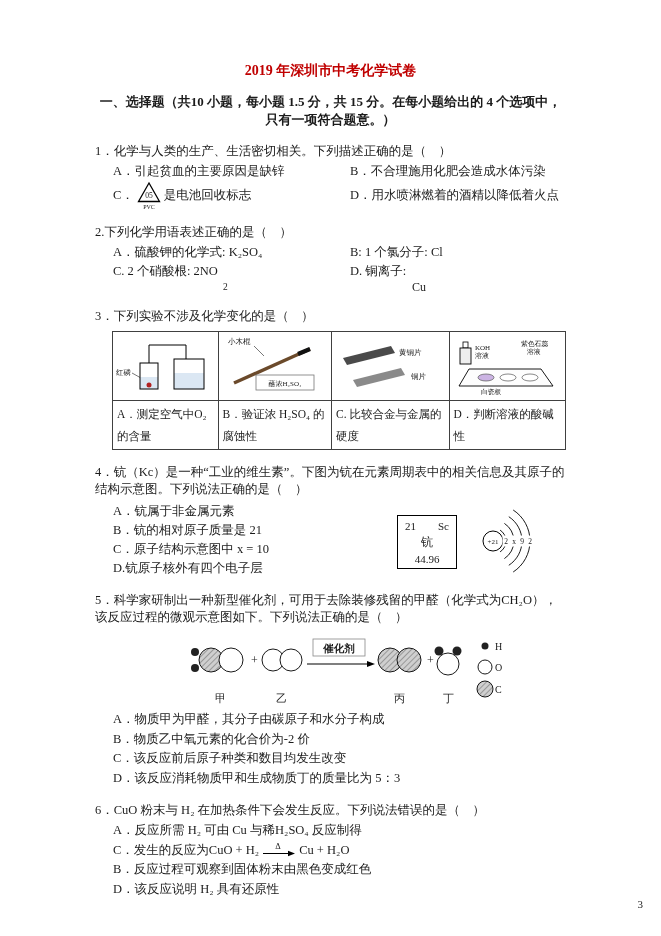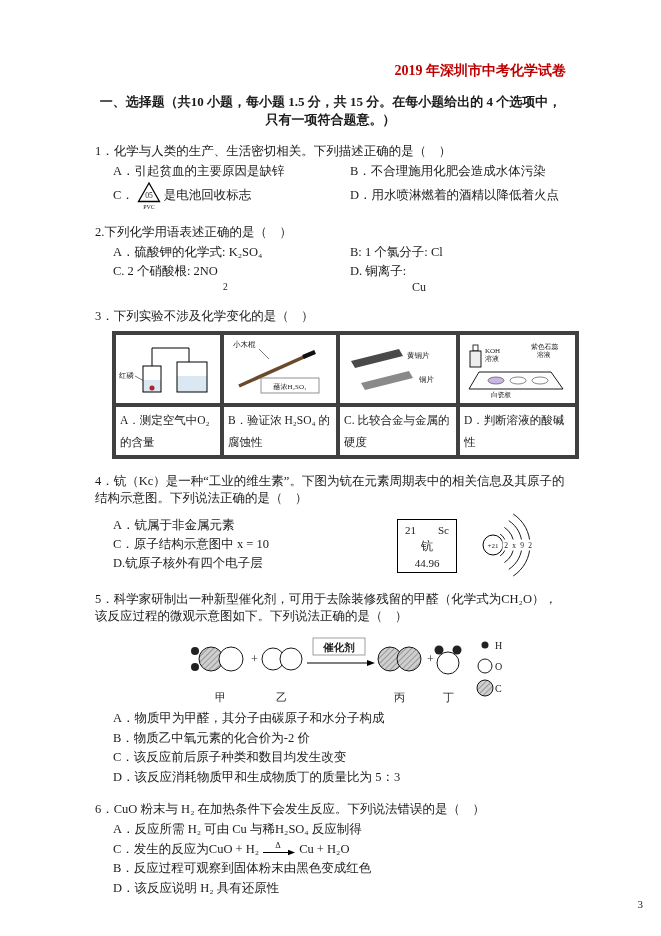--- a/index.html
+++ b/index.html
@@ -4,35 +4,35 @@
 <style>
   * { margin:0; padding:0; box-sizing:border-box; }
   html,body { background:#ffffff; }
   body {
     width:661px; height:936px; position:relative; overflow:hidden;
     font-family:"Liberation Serif","DejaVu Serif",serif;
     font-size:12.5px; color:#1b1b1b;
   }
   .page { padding:62px 95px 0 95px; }
   .doc-title {
-    text-align:right; color:#c00000; font-weight:bold; font-size:14px;
+    text-align:center; color:#c00000; font-weight:bold; font-size:14px;
     margin-bottom:13px;
   }
   .section-header { font-weight:bold; font-size:13px; line-height:18px;text-align:center; }
   .q { margin-top:14px; }
   .stem { line-height:17px; }
   .opt-grid {
     display:grid; grid-template-columns:237px 1fr;
     padding-left:18px; line-height:19px; align-items:center; margin-top:2px;
   }
   .optc { display:flex; align-items:center; gap:3px; }
   .frag-small { padding-left:110px; font-size:9.5px; line-height:11px; }
   .frag-right { padding-left:62px; font-size:12px; line-height:13px; }
   .q3-table { border-collapse:collapse; margin:6px 0 0 17px; table-layout:fixed; }
-  .q3-table td { border:4px solid #404040; vertical-align:top; }
+  .q3-table td { border:1px solid #404040; vertical-align:top; }
   .img-cell { height:66px; padding:1px 1px; }
   .cap-cell { font-size:11.5px; line-height:22px; padding:2px 4px; height:33px;margin-left:40px; }
   .q4-body { display:flex; align-items:center; padding-left:18px; margin-top:4px; }
   .q4-options { width:284px; line-height:19px; }
   .q4-options > div { white-space:nowrap; }
   .element-box {
     width:60px; border:1.3px solid #000; text-align:center;
     padding:4px 0 3px 0; margin-top:4px;
   }
   .eb-row1 { display:flex; justify-content:space-between; padding:0 7px; font-size:11px; }
@@ -151,20 +151,21 @@
       </tr>
     </tbody>
       </table>
   </div>
 
   <div class="q">
     <div class="stem">4．钪（Kc）是一种“工业的维生素”。下图为钪在元素周期表中的相关信息及其原子的结构示意图。下列说法正确的是（　）</div>
     <div class="q4-body">
       <div class="q4-options">
         <div>A．钪属于非金属元素</div>
+        <div>B．钪的相对原子质量是 21</div>
         <div>C．原子结构示意图中 x = 10</div>
         <div>D.钪原子核外有四个电子层</div>
       </div>
       <div class="element-box">
         <div class="eb-row1">
           <span>21</span>
           <span>Sc</span>
         </div>
         <div class="eb-name">钪</div>
         <div class="eb-mass">44.96</div>

